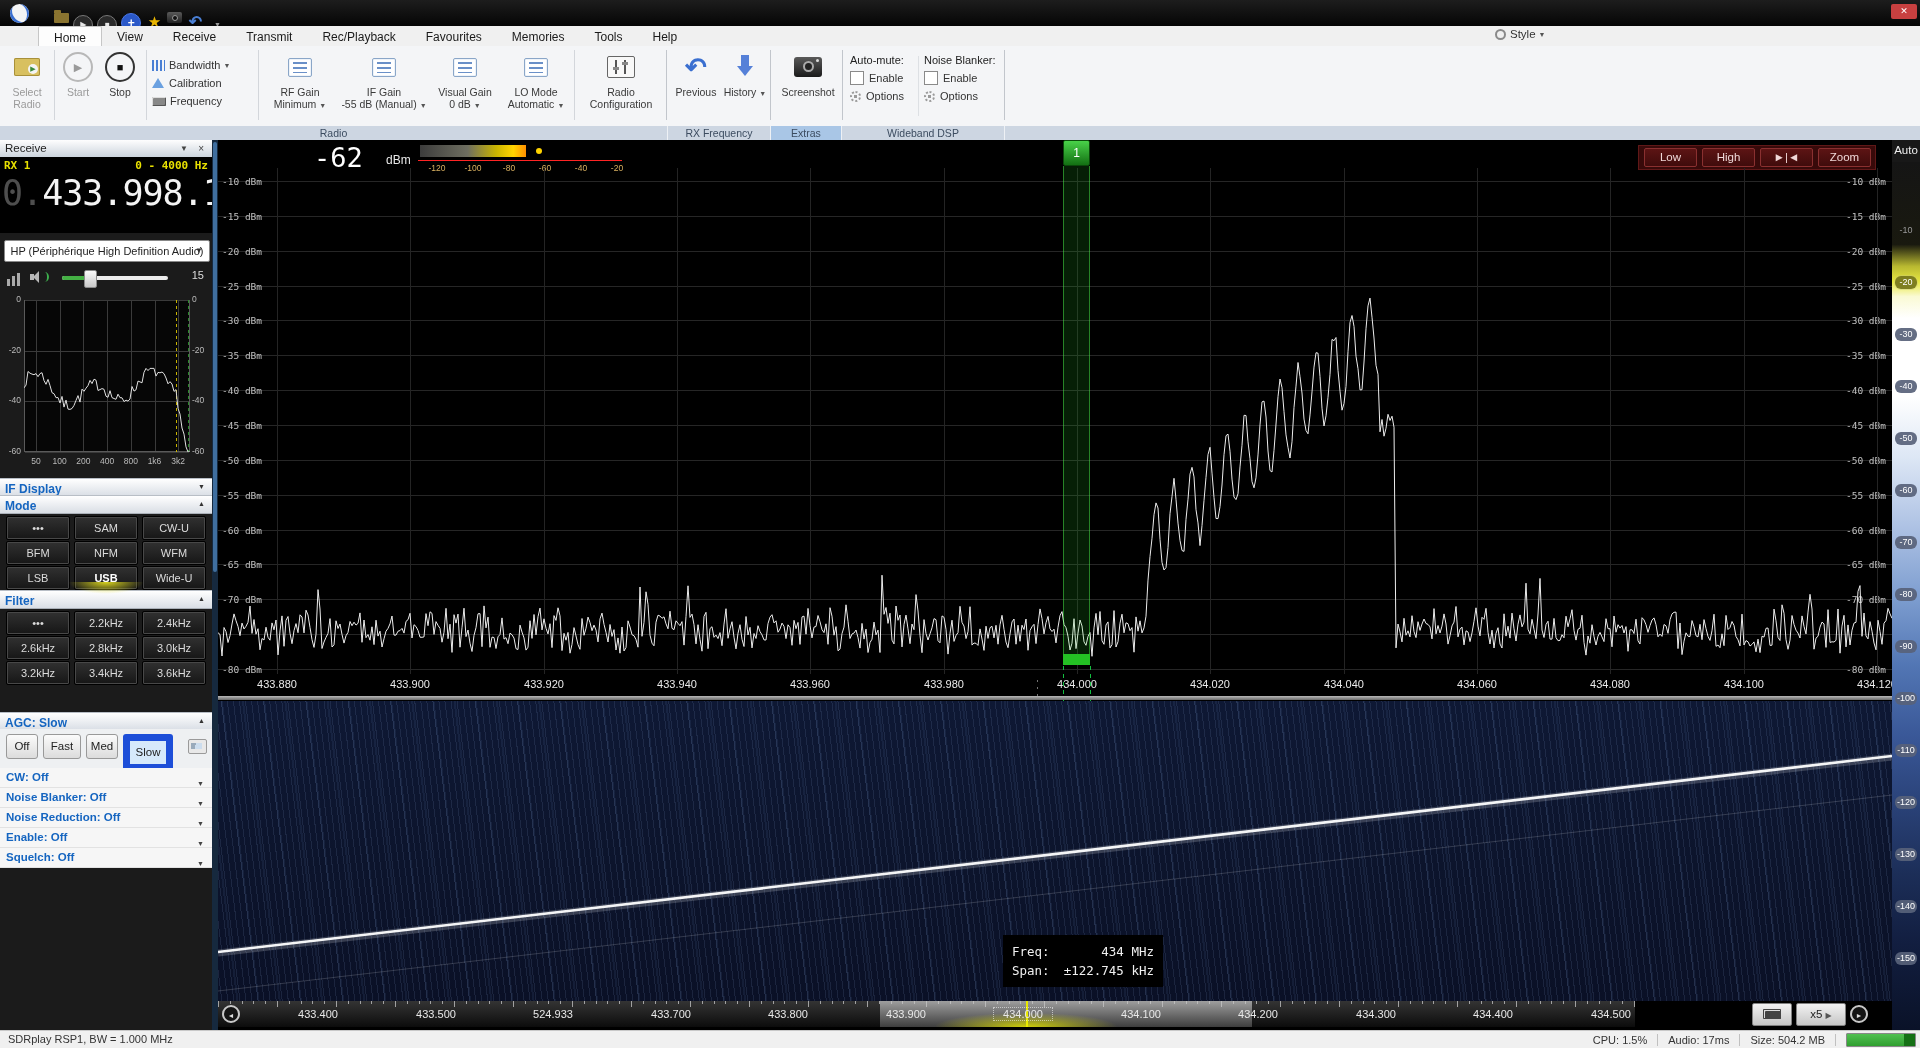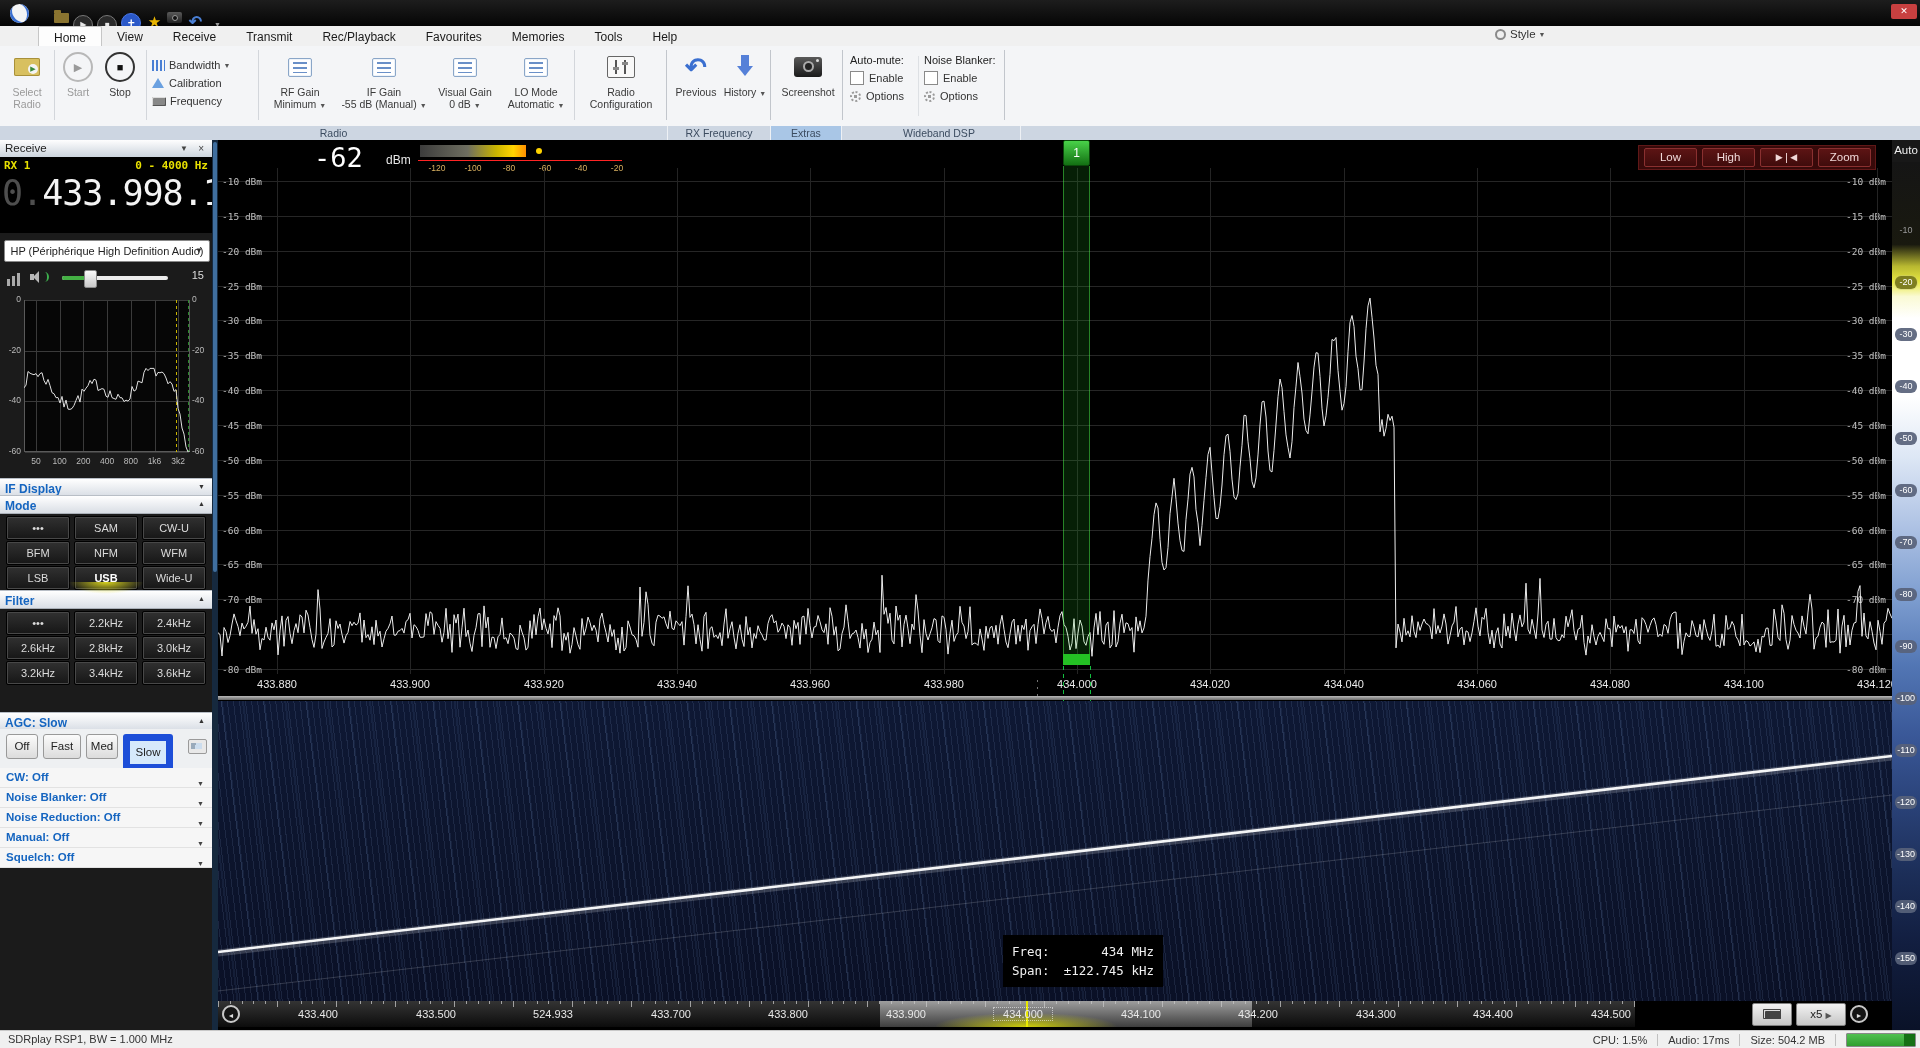--- a/index.html
+++ b/index.html
@@ -299,21 +299,21 @@
           <span style="width: 11px; height: 11px; border: 2px dotted rgb(154, 154, 154); border-radius: 50%; margin-right: 5px; box-sizing: border-box; background: radial-gradient(circle, rgb(154, 154, 154) 2px, transparent 2px);"></span>
           <span style="font-size: 11px;">Options</span>
         </div>
       </div>
       <div class="rsep" style="left: 1004px; background: rgb(194, 198, 204);"></div>
     </div>
   <div id="grouplabels" class="abs">
       <div class="glabel" style="left: 0px; width: 667px;">Radio</div>
       <div class="glabel" style="left: 668px; width: 102px;">RX Frequency</div>
       <div class="glabel hl" style="left: 771px; width: 70px;">Extras</div>
-      <div class="glabel" style="left: 822px; width: 162px; padding-left: 36px;">Wideband DSP</div>
+      <div class="glabel" style="left: 842px; width: 162px;">Wideband DSP</div>
     </div>
 
   <div id="leftpanel" class="abs">
     <div class="phdr" style="top:0">
       <span class="t">Receive</span>
       <span class="phicon" style="right:24px">▼</span>
       <span class="phicon" style="right:8px;font-size:10px">×</span>
     </div>
     <div id="blackbox" class="abs">
       <span class="abs yel" style="left:4px;top:2px">RX 1</span>
@@ -392,21 +392,21 @@
       <span class="imgic"></span>
     <div class="agcbtn" style="left: 6px; width: 30px;">Off</div>
         <div class="agcbtn" style="left: 43px; width: 36px;">Fast</div>
         <div class="agcbtn" style="left: 86px; width: 30px;">Med</div>
         <div class="agcbtn sel" style="left: 123px; width: 36px;">Slow</div>
       </div>
     <div id="dsprows" class="abs" style="top:628px">
         <div class="dsprow"><span class="t">CW: Off</span><span class="ar">▼</span></div>
         <div class="dsprow"><span class="t">Noise Blanker: Off</span><span class="ar">▼</span></div>
         <div class="dsprow"><span class="t">Noise Reduction: Off</span><span class="ar">▼</span></div>
-        <div class="dsprow"><span class="t">Manual: Off</span><span class="ar">▼</span></div>
+        <div class="dsprow"><span class="t">Enable: Off</span><span class="ar">▼</span></div>
         <div class="dsprow"><span class="t">Squelch: Off</span><span class="ar">▼</span></div>
       </div>
   <div class="dbtn" style="left: 6px; top: 376px;">•••</div>
       <div class="dbtn" style="left: 74px; top: 376px;">SAM</div>
       <div class="dbtn" style="left: 142px; top: 376px;">CW-U</div>
       <div class="dbtn" style="left: 6px; top: 401px;">BFM</div>
       <div class="dbtn" style="left: 74px; top: 401px;">NFM</div>
       <div class="dbtn" style="left: 142px; top: 401px;">WFM</div>
       <div class="dbtn" style="left: 6px; top: 426px;">LSB</div>
       <div class="dbtn sel" style="left: 74px; top: 426px;">USB</div>

